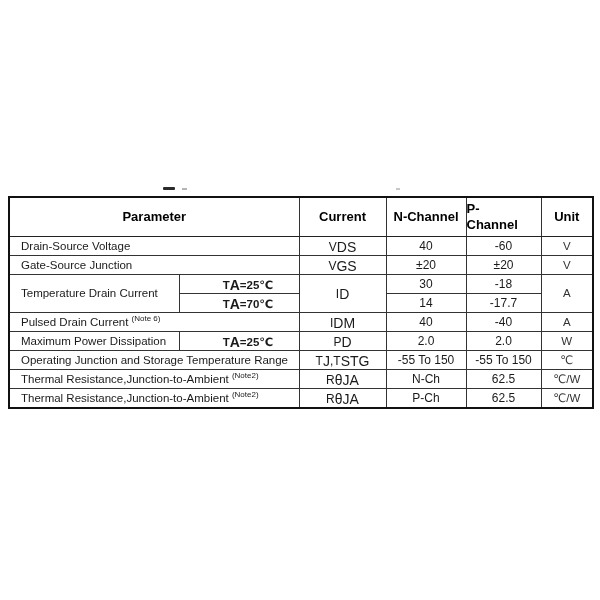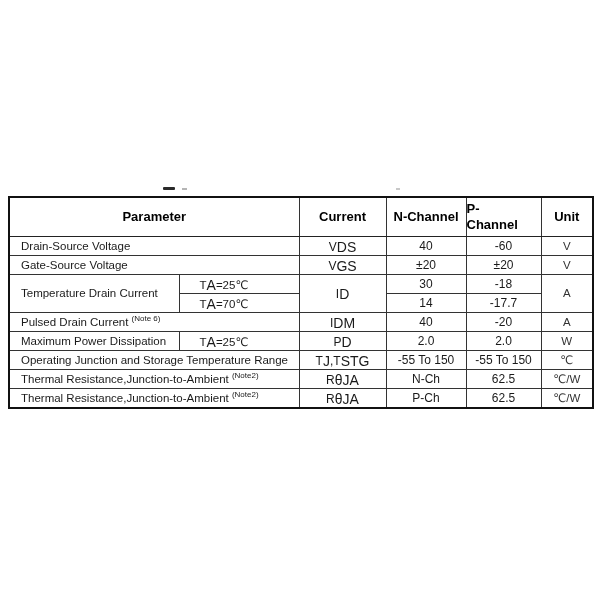--- a/index.html
+++ b/index.html
@@ -29,21 +29,21 @@
     text-align:center;padding:0 2px;
   }
   tr.hdr th{
     height:38px;font-size:13px;font-weight:bold;color:#000;
     border-bottom:1px solid #222;
   }
   tr.hdr th.pch-th{text-align:left;padding-left:0;vertical-align:middle;}
   .pch-wrap{display:inline-block;width:56px;white-space:normal;text-align:left;line-height:1.25;}
   td{height:18px;}
   td.param{text-align:left;padding-left:11px;font-size:11.5px;}
-  td.cond{text-align:left;padding-left:20px;font-size:11.5px;}
+  td.cond{text-align:center;padding-left:20px;font-size:11.5px;font-weight:bold;}
   sub{font-size:14px;vertical-align:baseline;position:relative;bottom:-1px;letter-spacing:0;}
   sup{font-size:8px;vertical-align:super;line-height:0;}
   td.unit{font-size:11.5px;color:#333;}
 </style>
 </head>
 <body>
 
 <div class="frag" style="left:163px;top:187px;width:12px;height:3px;border-radius:1px;"></div>
 <div class="frag f2" style="left:182px;top:188px;width:5px;height:2px;"></div>
 <div class="frag f3" style="left:396px;top:188px;width:4px;height:2px;"></div>
@@ -69,21 +69,21 @@
 
   <tr>
     <td class="param" colspan="2">Drain-Source Voltage</td>
     <td>V<sub>DS</sub></td>
     <td>40</td>
     <td>-60</td>
     <td class="unit">V</td>
   </tr>
 
   <tr>
-    <td class="param" colspan="2">Gate-Source Voltage</td>
+    <td class="param" colspan="2">Gate-Source Junction</td>
     <td>V<sub>GS</sub></td>
     <td>±20</td>
     <td>±20</td>
     <td class="unit">V</td>
   </tr>
 
   <tr>
     <td class="param" rowspan="2">Temperature Drain Current</td>
     <td class="cond">T<sub>A</sub>=25℃</td>
     <td rowspan="2">I<sub>D</sub></td>
@@ -95,21 +95,21 @@
   <tr>
     <td class="cond">T<sub>A</sub>=70℃</td>
     <td>14</td>
     <td>-17.7</td>
   </tr>
 
   <tr>
     <td class="param" colspan="2">Pulsed Drain Current <sup>(Note 6)</sup></td>
     <td>I<sub>DM</sub></td>
     <td>40</td>
-    <td>-20</td>
+    <td>-40</td>
     <td class="unit">A</td>
   </tr>
 
   <tr>
     <td class="param">Maximum Power Dissipation</td>
     <td class="cond">T<sub>A</sub>=25℃</td>
     <td>P<sub>D</sub></td>
     <td>2.0</td>
     <td>2.0</td>
     <td class="unit">W</td>

